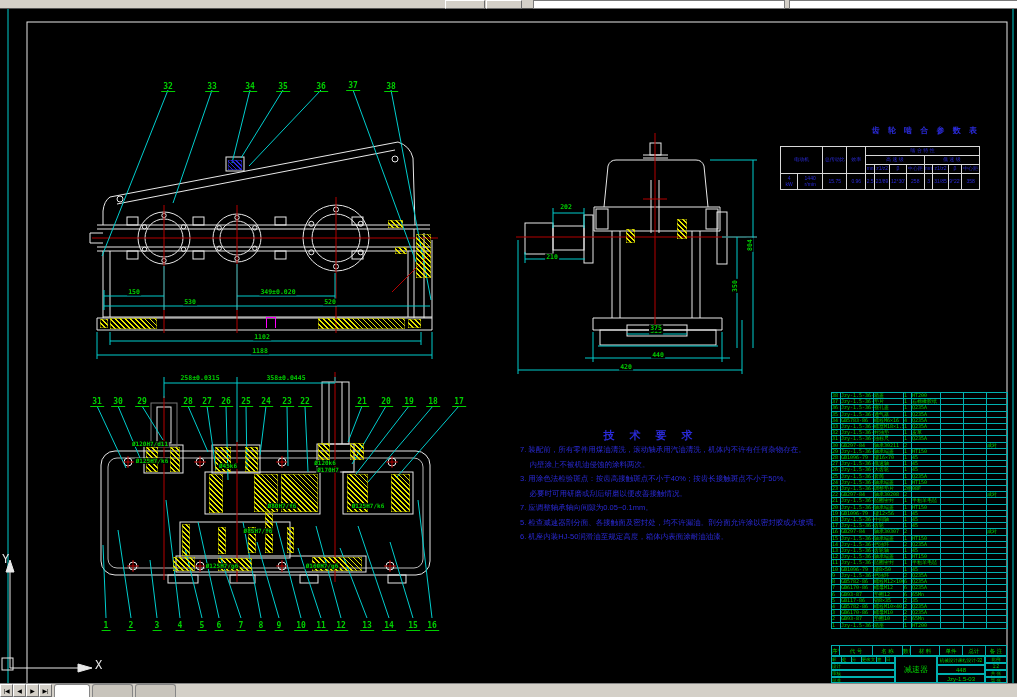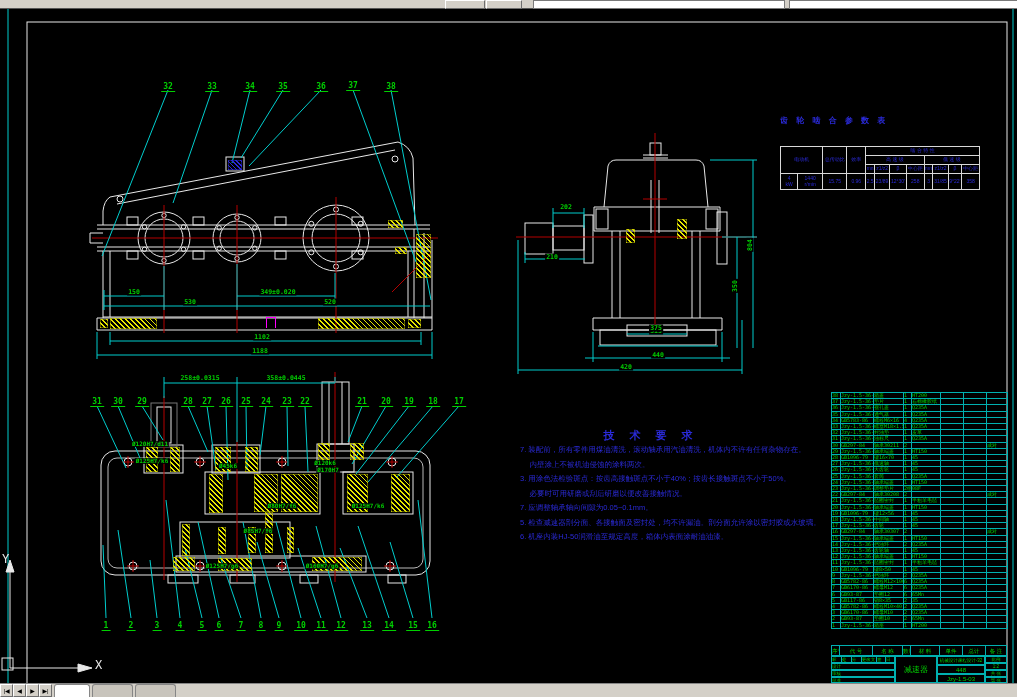--- a/index.html
+++ b/index.html
@@ -20,21 +20,21 @@
   .hy{position:absolute;background:repeating-linear-gradient(45deg,#e8e800 0 1px,transparent 1px 3.5px);
       box-shadow:inset 0 0 0 0.5px #b9b900;}
   .hb{position:absolute;background:repeating-linear-gradient(45deg,#2a2ad8 0 1px,transparent 1px 3px);
       box-shadow:inset 0 0 0 0.5px #2a2ad8;}
   .mag{position:absolute;border:1.5px solid #ff00ff;border-bottom:none;}
   
   #techreq{left:520px;top:428px;width:262px;}
   #techreq .tt{color:#2a2ad8;font:700 11px "Liberation Sans",sans-serif;letter-spacing:6px;text-align:center;width:100%;}
   .tl{color:#2a2ad8;font:7.5px "Liberation Sans",sans-serif;line-height:14.5px;white-space:nowrap;}
   
-  #geartable-title{left:780px;top:115px;width:200px;text-align:left;color:#2a2ad8;
+  #geartable-title{left:780px;top:125px;width:200px;text-align:right;color:#2a2ad8;
        font:700 8px "Liberation Sans",sans-serif;letter-spacing:3px;}
   #geartable{left:780px;top:146px;}
   #geartable table{border-collapse:collapse;width:200px;}
   #geartable td{border:1px solid #d8d8d8;color:#2a2ad8;font:5px "Liberation Sans",sans-serif;
        line-height:5.5px;text-align:center;padding:0;height:8px;overflow:hidden;white-space:nowrap;}
   
   #bom{left:831px;top:392px;}
   #bom table{border-collapse:collapse;table-layout:fixed;width:176px;}
   #bom td{border:1px solid #00b0b0;color:#00d000;font:5px "DejaVu Sans Mono",monospace;
        line-height:5.2px;height:5.2px;padding:0;overflow:hidden;white-space:nowrap;}

